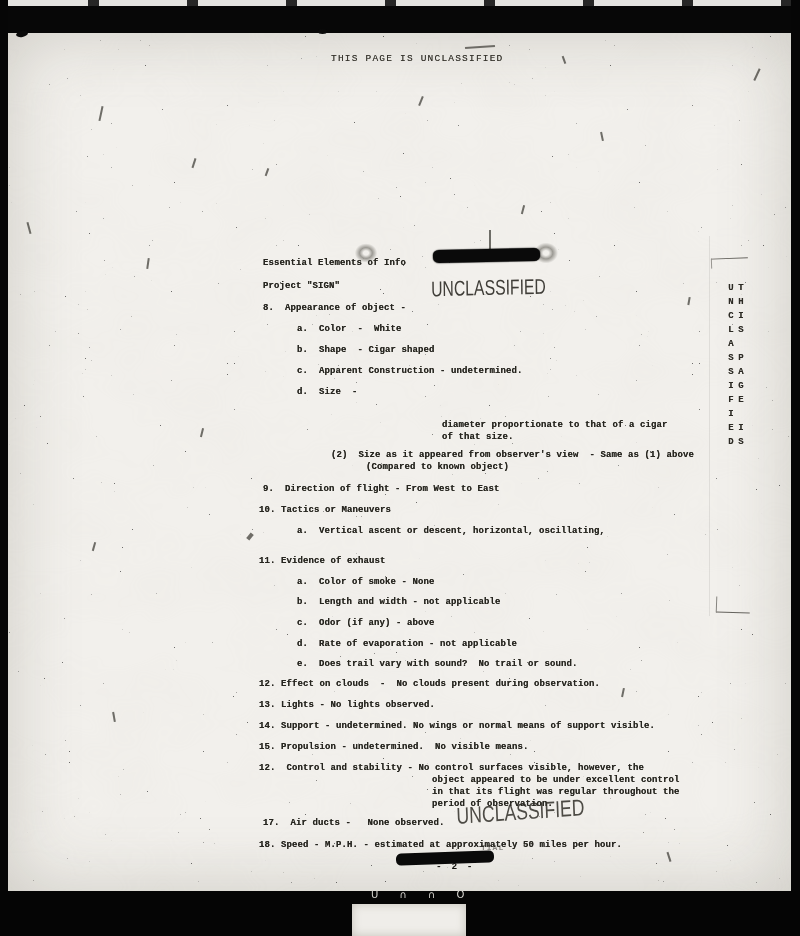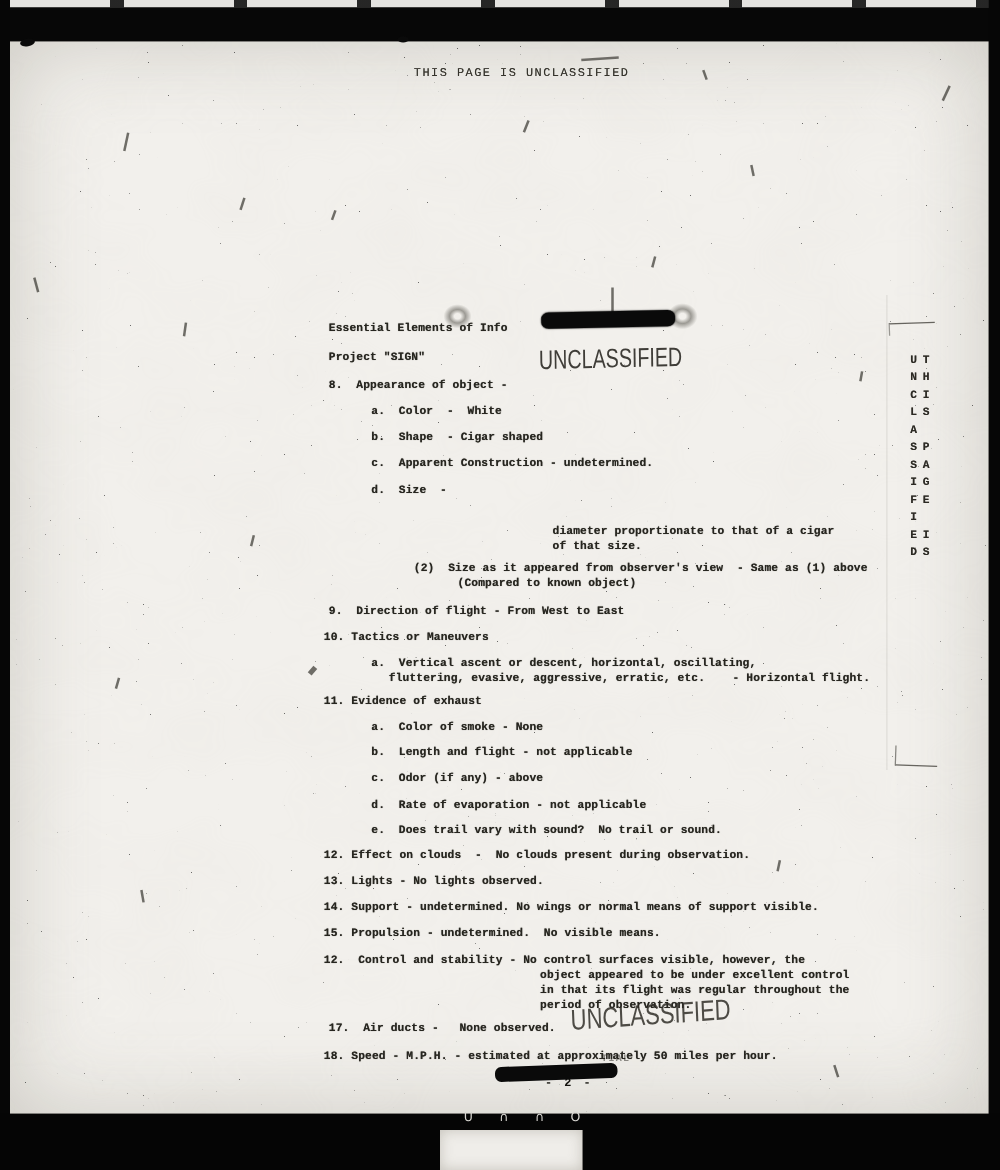--- a/index.html
+++ b/index.html
@@ -114,24 +114,23 @@
   <div class="tl" style="left:297px;top:345px">b.  Shape  - Cigar shaped</div>
   <div class="tl" style="left:297px;top:366px">c.  Apparent Construction - undetermined.</div>
   <div class="tl" style="left:297px;top:387px">d.  Size  -</div>
   <div class="tl" style="left:442px;top:420px">diameter proportionate to that of a cigar</div>
   <div class="tl" style="left:442px;top:432px">of that size.</div>
   <div class="tl" style="left:331px;top:450px">(2)  Size as it appeared from observer's view  - Same as (1) above</div>
   <div class="tl" style="left:366px;top:462px">(Compared to known object)</div>
   <div class="tl" style="left:263px;top:484px">9.  Direction of flight - From West to East</div>
   <div class="tl" style="left:259px;top:505px">10. Tactics or Maneuvers</div>
   <div class="tl" style="left:297px;top:526px">a.  Vertical ascent or descent, horizontal, oscillating,</div>
-  <div class="tl" style="left:311px;top:538px">fluttering, evasive, aggressive, erratic, etc.    - Horizontal flight.</div>
   <div class="tl" style="left:259px;top:556px">11. Evidence of exhaust</div>
   <div class="tl" style="left:297px;top:577px">a.  Color of smoke - None</div>
-  <div class="tl" style="left:297px;top:597px">b.  Length and flight - not applicable</div>
+  <div class="tl" style="left:297px;top:597px">b.  Length and width - not applicable</div>
   <div class="tl" style="left:297px;top:618px">c.  Odor (if any) - above</div>
   <div class="tl" style="left:297px;top:639px">d.  Rate of evaporation - not applicable</div>
   <div class="tl" style="left:297px;top:659px">e.  Does trail vary with sound?  No trail or sound.</div>
   <div class="tl" style="left:259px;top:679px">12. Effect on clouds  -  No clouds present during observation.</div>
   <div class="tl" style="left:259px;top:700px">13. Lights - No lights observed.</div>
   <div class="tl" style="left:259px;top:721px">14. Support - undetermined. No wings or normal means of support visible.</div>
   <div class="tl" style="left:259px;top:742px">15. Propulsion - undetermined.  No visible means.</div>
   <div class="tl" style="left:259px;top:763px">12.  Control and stability - No control surfaces visible, however, the</div>
   <div class="tl" style="left:432px;top:775px">object appeared to be under excellent control</div>
   <div class="tl" style="left:432px;top:787px">in that its flight was regular throughout the</div>

